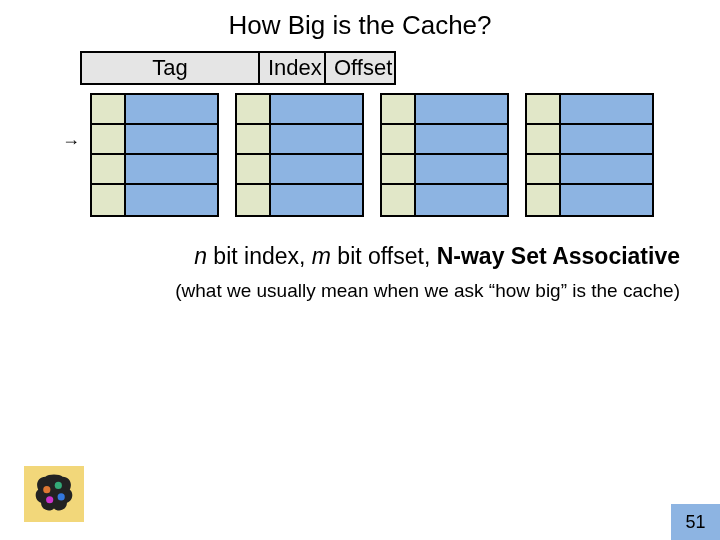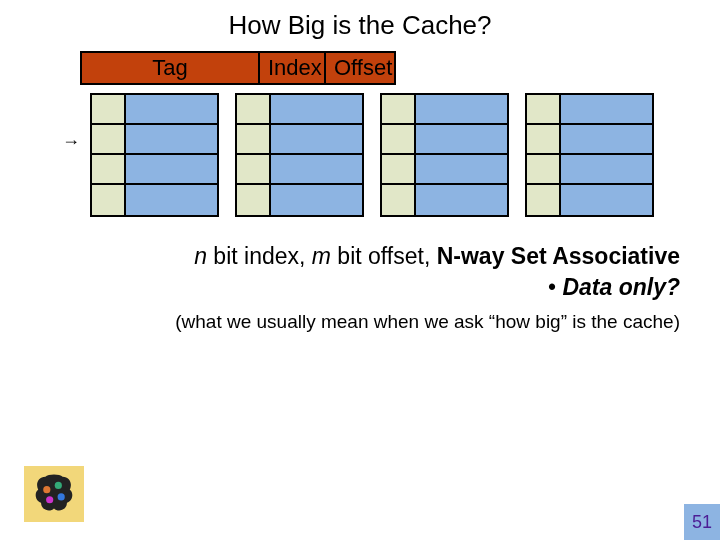--- a/index.html
+++ b/index.html
@@ -21,21 +21,21 @@
   .addr-row {
     display: flex;
     margin-left: 80px;
     margin-bottom: 8px;
   }
   .addr-cell {
     border: 2px solid #000;
     font-size: 22px;
     text-align: center;
     padding: 2px 8px;
-    background: #c2410c;
+    background: #e5e5e5;
   }
   .addr-tag   { width: 180px; }
   .addr-index { width: 68px; margin-left: -2px; }
   .addr-offset{ width: 72px; margin-left: -2px; }
 
   .cache-area {
     position: relative;
     margin-left: 90px;
     height: 130px;
   }
@@ -96,24 +96,24 @@
     display: flex;
     align-items: center;
     justify-content: center;
   }
   .brain-icon svg { width: 46px; height: 46px; }
 
   .pagenum {
     position: absolute;
     right: 0;
     bottom: 0;
-    width: 36px;
+    width: 49px;
     height: 36px;
     background: #8db4e2;
-    color: #4c1d95;
+    color: #000000;
     font-size: 18px;
     display: flex;
     align-items: center;
     justify-content: center;
   }
 </style>
 </head>
 <body>
 
 <div class="title">How Big is the Cache?</div>
@@ -180,23 +180,20 @@
         <div class="rowline"></div>
         <div class="rowline"></div>
         <div class="rowline"></div>
     </div>
   </div>
 </div>
 
 <div class="body-text">
   <div class="line1">
     <span class="n">n</span><span> bit index, </span><span class="m">m</span><span> bit offset, </span><span class="bold">N-way Set Associative</span>
-  </div>
-  <div class="bullet">
-    <span>• </span><span class="ital">Data only?</span>
   </div>
   <div class="paren">(what we usually mean when we ask “how big” is the cache)</div>
 </div>
 
 <div class="brain-icon">
   <svg viewBox="0 0 64 64">
     <path d="M20 8 C10 8 6 18 10 26 C4 30 6 42 14 44 C14 54 26 58 32 52 C38 58 50 54 50 44 C58 42 60 30 54 26 C58 18 54 8 44 8 C40 4 24 4 20 8 Z" fill="#222"></path>
     <circle cx="22" cy="26" r="5" fill="#d73"></circle>
     <circle cx="38" cy="20" r="5" fill="#3a7"></circle>
     <circle cx="42" cy="36" r="5" fill="#37d"></circle>

